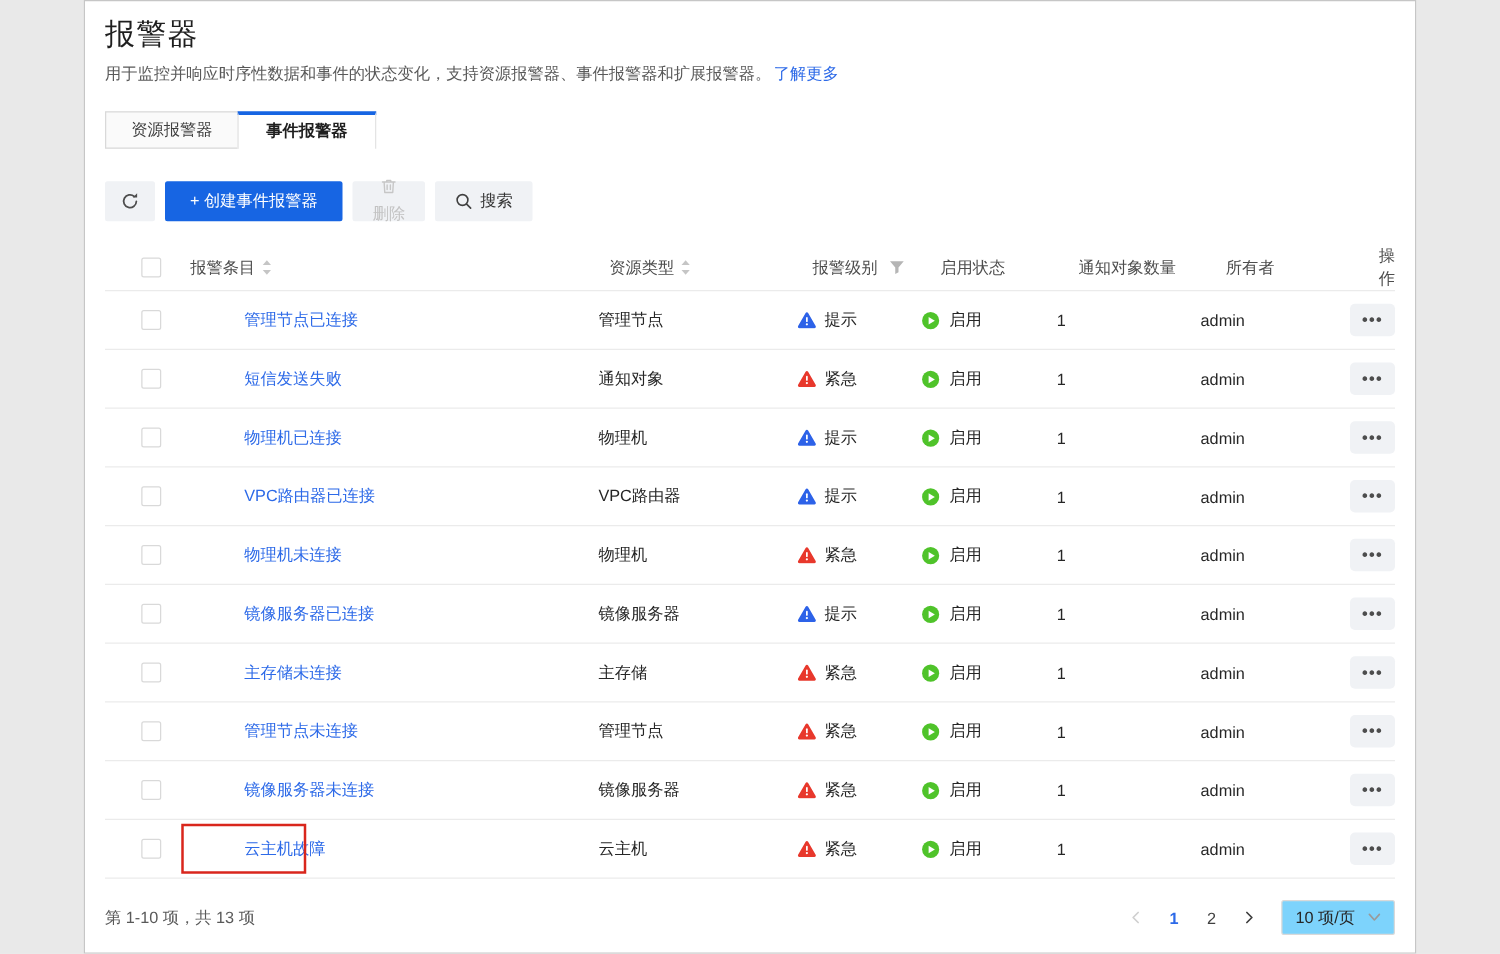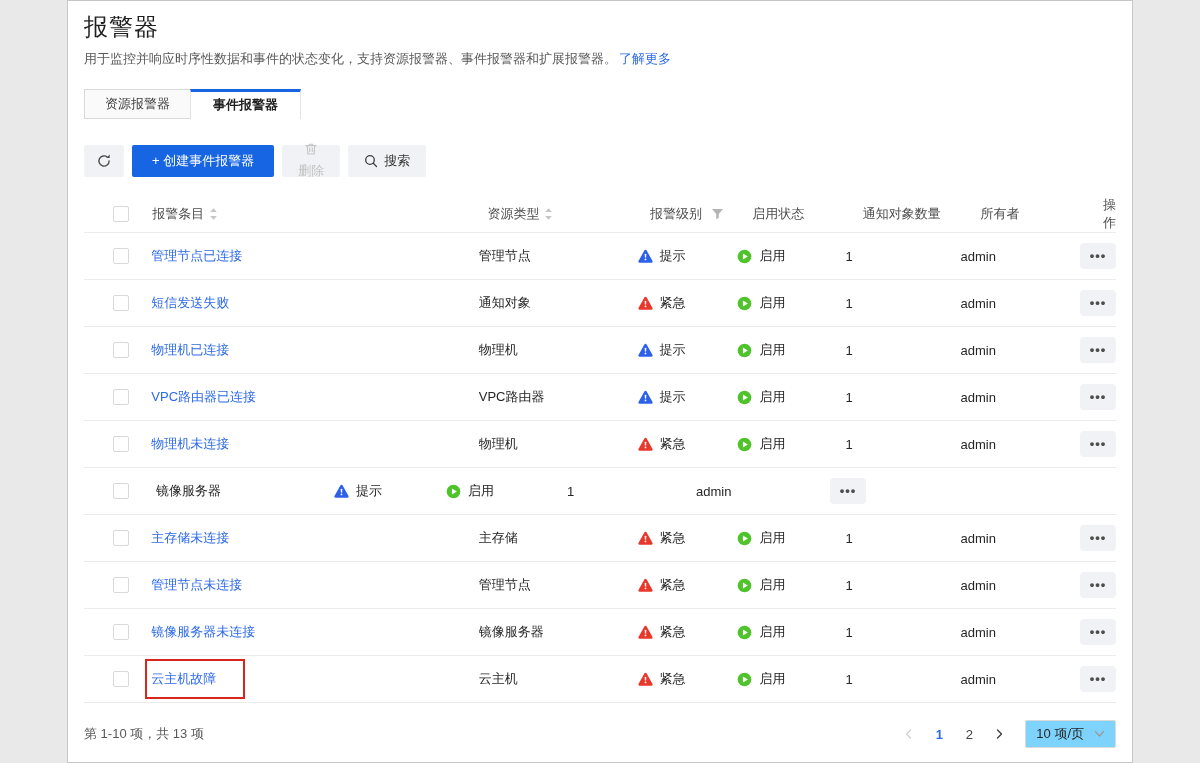--- a/index.html
+++ b/index.html
@@ -47,21 +47,21 @@
   .c-status { width: 121px; }
   .c-count { width: 129px; }
   .c-owner { width: 134px; }
   .c-action { flex: 1; }
   .th { gap: 5px; cursor: pointer; }
   .trow { display: flex; align-items: center; height: 47px; border-bottom: 1px solid #ebebeb; }
   .checkbox {
     width: 16px; height: 16px; border: 1px solid #d9d9d9; border-radius: 2px;
     background: #fff; display: inline-block; cursor: pointer;
   }
-  .rlink { color: var(--link-blue, #2d6ae8); text-decoration: none; cursor: pointer; }
+  .rlink { color: var(--link-blue, #2d6ae8); text-decoration: none; cursor: pointer; margin-left: 44px; }
   .badge { display: inline-flex; align-items: center; gap: 7px; }
   .tri-icon.info { color: var(--info-blue, #2d62e8); }
   .tri-icon.critical { color: var(--critical-red, #e8382c); }
   .more-btn {
     width: 36px; height: 26px; border: none; border-radius: 4px; background: #f0f2f5;
     color: #4d4d4d; font-size: 13px; font-weight: bold; letter-spacing: 1px;
     cursor: pointer; line-height: 10px; font-family: inherit;
   }
   .red-box {
     position: absolute; left: -6px; top: 50%; margin-top: -20px;
@@ -355,20 +355,24 @@
     <div class="cell c-count">1</div>
     <div class="cell c-owner">admin</div>
     <div class="cell c-action">
             <button class="more-btn">•••</button>
           </div>
   </div>
         <div class="trow">
     <div class="cell c-check">
             <span class="checkbox"></span>
           </div>
+    <div class="cell c-name">
+      <a class="rlink">镜像服务器已连接</a>
+
+    </div>
     <div class="cell c-type">镜像服务器</div>
     <div class="cell c-level">
       <span class="badge">
         <span class="tri-icon info" style="display:inline-flex;">
           <svg width="15" height="14" viewBox="0 0 16 15" fill="currentColor">
                   <path d="M8 0.8c.45 0 .86.24 1.08.64l6.45 11.3a1.24 1.24 0 0 1-1.08 1.86H1.55A1.24 1.24 0 0 1 .47 12.74L6.92 1.44C7.14 1.04 7.55.8 8 .8z"></path>
                   <rect x="7.25" y="5" width="1.5" height="4.3" rx="0.75" fill="#fff"></rect>
                   <circle cx="8" cy="11.2" r="0.95" fill="#fff"></circle>
                 </svg>
         </span>

